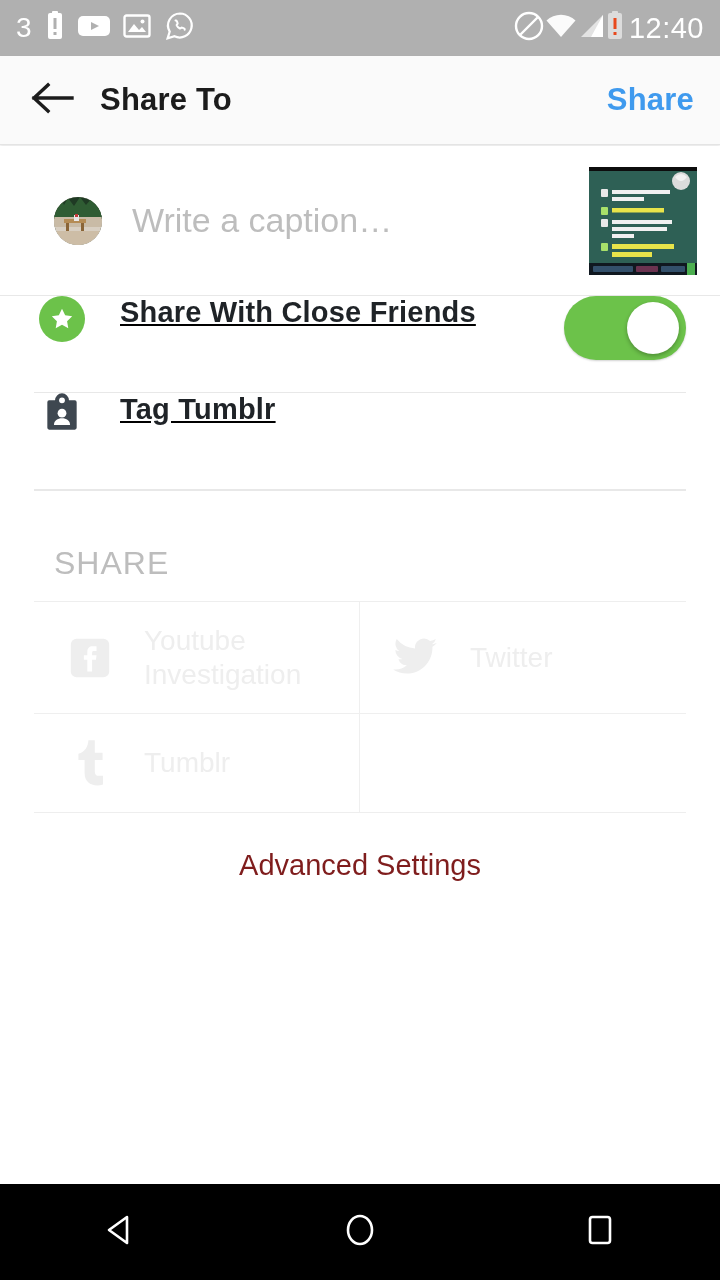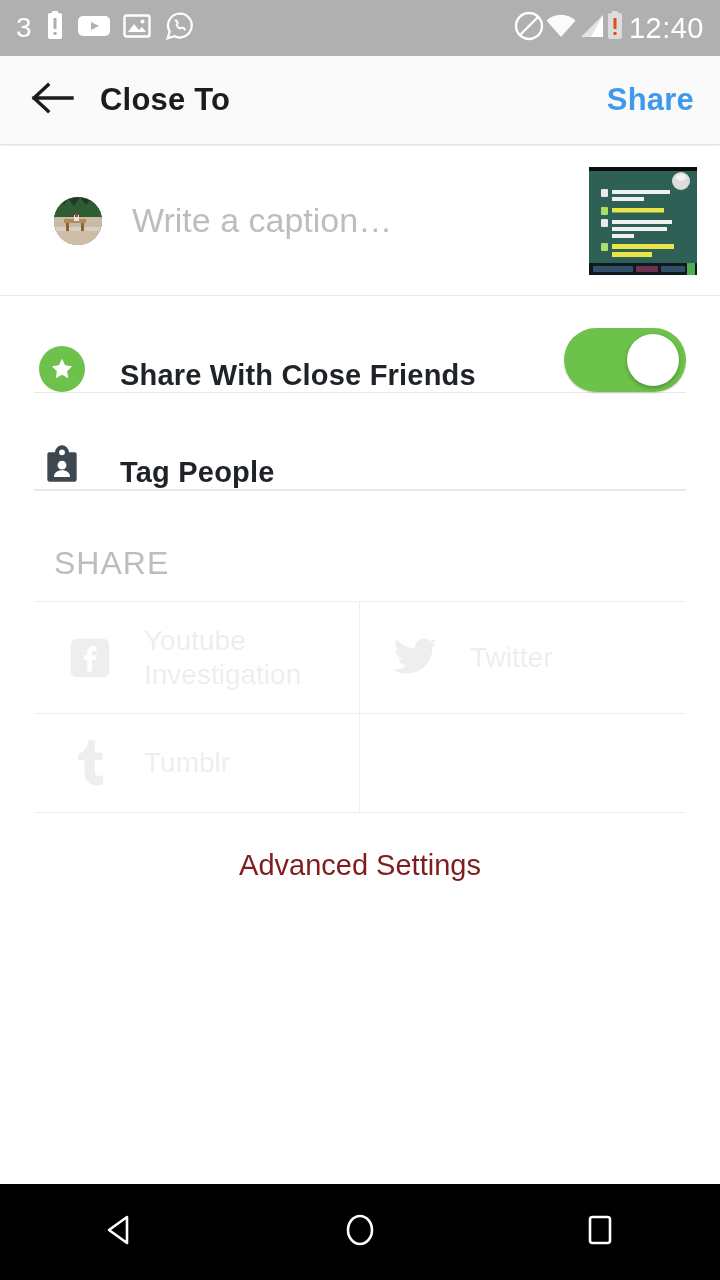--- a/index.html
+++ b/index.html
@@ -56,23 +56,23 @@
   }
   .caption-input::placeholder { color:#bdbdbd; }
   .thumb {
     width:108px; height:108px; flex:0 0 108px; margin-left:14px;
     background:#0b2a20; overflow:hidden; position:relative;
   }
 
   .divider { height:1px; background:#e8e8e8; margin:0 34px; }
 
   .row {
-    display:flex; align-items:flex-end; height:96px;
+    display:flex; align-items:flex-start; height:96px;
     padding:0 34px; margin:0 34px; box-sizing:content-box;
-    width:652px; padding:0; margin-left:34px;
+    width:652px; padding:0; margin-left:34px;text-decoration:underline;
   }
   .row-icon { width:56px; flex:0 0 56px; display:flex; align-items:center; justify-content:center; }
   .row-label { font-size:29px; font-weight:700; color:#1f2327; margin-left:30px; letter-spacing:0.2px; }
   .row-trailing { margin-left:auto; display:flex; align-items:center; }
 
   .toggle {
     width:122px; height:64px; border-radius:32px; background:#6cc24a;
     position:relative; box-shadow:0 1px 2px rgba(0,0,0,0.18);
   }
   .toggle .knob {
@@ -180,21 +180,21 @@
   </div>
 
   <div class="appbar">
     <div class="back-btn">
       <span>
         <svg width="44" height="38" viewBox="0 0 44 38">
             <path d="M18 6 L4 19 L18 32 M4 19 L42 19" fill="none" stroke="#1c1c1c" stroke-width="3.4" stroke-linecap="square"></path>
           </svg>
       </span>
     </div>
-    <div class="appbar-title">Close To</div>
+    <div class="appbar-title">Share To</div>
     <div class="appbar-action">Share</div>
   </div>
 
   <div class="content">
 
     <div class="caption-row">
       <div class="avatar">
         <svg width="48" height="48" viewBox="0 0 48 48">
           <rect width="48" height="48" fill="#d8cfc2"></rect>
           <rect width="48" height="22" fill="#1f3a24"></rect>
@@ -264,21 +264,21 @@
     <div class="divider"></div>
 
     <div class="row">
       <div class="row-icon">
         <svg width="44" height="44" viewBox="0 0 24 24">
             <path d="M19 4h-3.2a3.8 3.8 0 0 0-7.6 0H5a1 1 0 0 0-1 1v14a1 1 0 0 0 1 1h14a1 1 0 0 0 1-1V5a1 1 0 0 0-1-1zm-7-1.6a1.6 1.6 0 1 1 0 3.2 1.6 1.6 0 0 1 0-3.2z" fill="#3e4750"></path>
             <circle cx="12" cy="11" r="2.4" fill="#ffffff"></circle>
             <path d="M7.6 17.4c0-2.2 2-3.6 4.4-3.6s4.4 1.4 4.4 3.6z" fill="#ffffff"></path>
           </svg>
       </div>
-      <div class="row-label">Tag People</div>
+      <div class="row-label">Tag Tumblr</div>
     </div>
     <div class="divider"></div>
 
     <div class="divider"></div>
 
     <div class="section-header">SHARE</div>
 
     <div class="share-grid">
       <div class="grid-cell">
         <div class="grid-icon">

